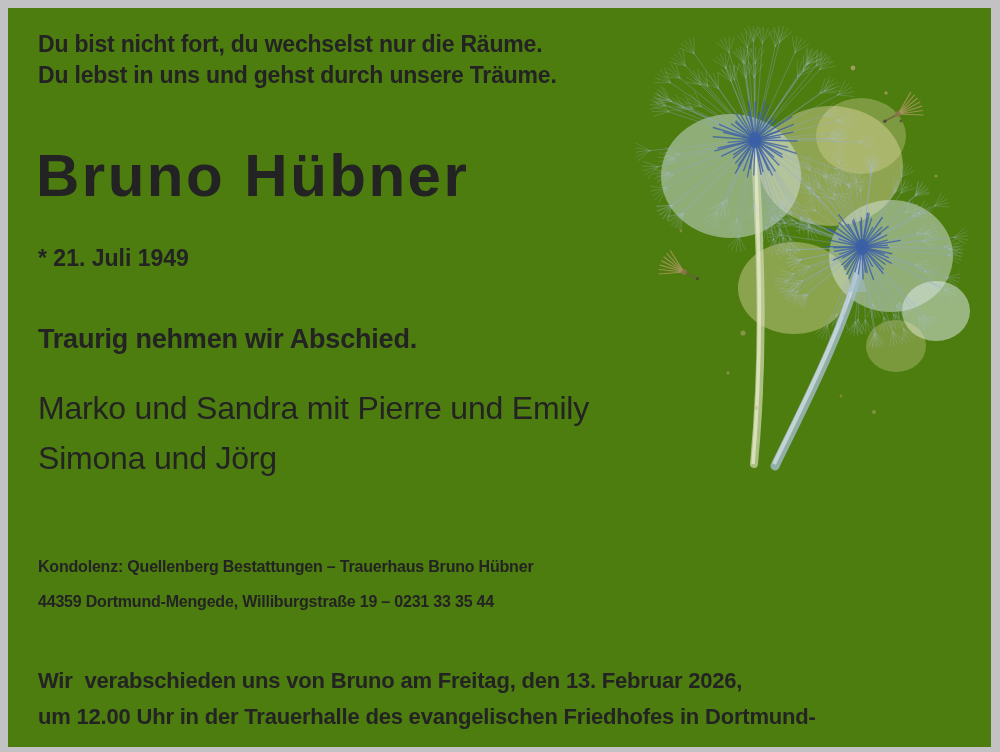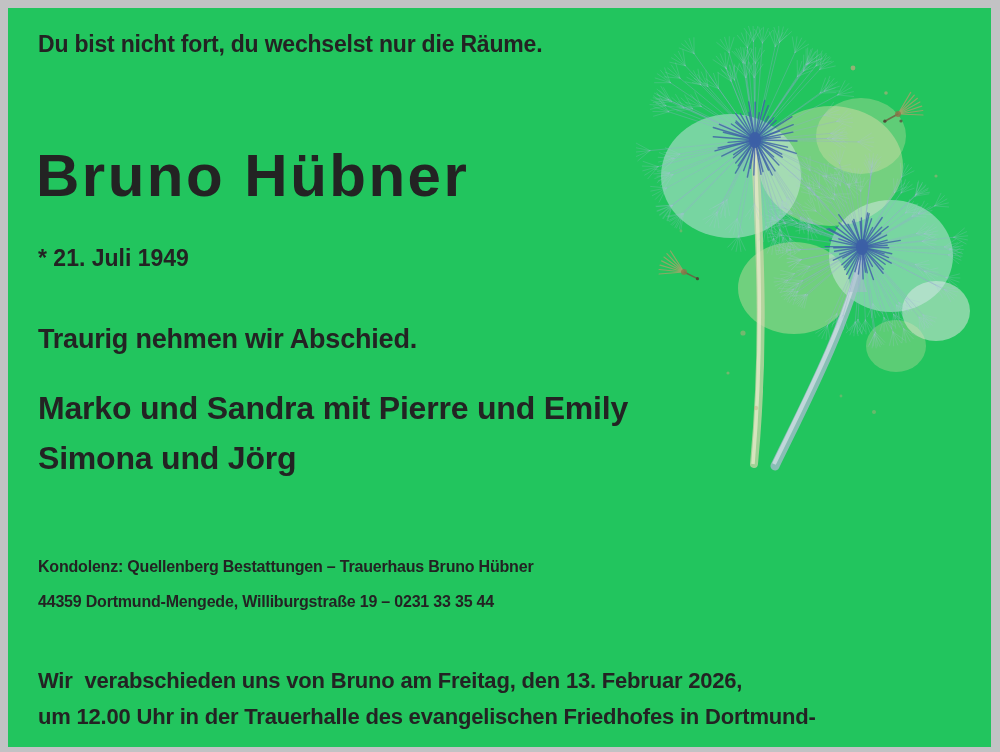--- a/index.html
+++ b/index.html
@@ -1,39 +1,40 @@
 <!DOCTYPE html>
 <html lang="de"><head>
 <meta charset="utf-8">
 <style>
   html,body{margin:0;padding:0;width:1000px;height:752px;overflow:hidden;
     font-family:"Liberation Sans","DejaVu Sans",sans-serif;}
   .frame{position:absolute;inset:0;width:1000px;height:752px;background:#c2c2c4;}
-  .card{position:absolute;left:8px;top:8px;width:983px;height:739px;background:#22c55e;}
+  .card{position:absolute;left:8px;top:8px;width:983px;height:739px;background:#4d7c0f;}
   .abs{position:absolute;color:#232323;}
   .epigraph{left:30px;top:21px;font-size:23px;line-height:31px;font-weight:700;letter-spacing:-.2px;}
   .name{left:28px;top:138px;font-size:60px;font-weight:700;letter-spacing:2.5px;line-height:1;}
   .dates{left:0;top:237px;width:100%;height:30px;font-size:23px;font-weight:700;text-align:right;}
   .birth{position:absolute;left:30px;top:0;}
   .death{position:absolute;left:284px;top:0;}
   .farewell{left:30px;top:316px;font-size:27px;font-weight:700;letter-spacing:-.2px;}
-  .mourners{left:30px;top:375px;font-size:32px;font-weight:700;line-height:50px;letter-spacing:-.2px;}
+  .mourners{left:30px;top:375px;font-size:32px;font-weight:400;line-height:50px;letter-spacing:-.2px;}
   .condolence{left:30px;top:541px;font-size:16px;font-weight:700;line-height:35px;letter-spacing:-.2px;}
   .service{left:30px;top:655px;font-size:22px;font-weight:700;line-height:36px;letter-spacing:-.2px;}
   .service div, .condolence div, .mourners div, .epigraph div{white-space:pre-wrap;}
   .illustration{left:628px;top:18px;width:362px;height:450px;}
 </style>
 </head>
 <body>
 
 <div class="frame">
   <div class="card">
 
     <div class="abs epigraph">
       <div>Du bist nicht fort, du wechselst nur die Räume.</div>
+      <div>Du lebst in uns und gehst durch unsere Träume.</div>
     </div>
 
     <svg class="abs illustration" viewBox="0 0 362 450">
         <ellipse cx="195" cy="140" rx="72" ry="60" fill="#f0e2b2" fill-opacity="0.4"></ellipse>
         <ellipse cx="225" cy="110" rx="45" ry="38" fill="#f0e2b2" fill-opacity="0.3"></ellipse>
         <ellipse cx="158" cy="262" rx="56" ry="46" fill="#f0e2b2" fill-opacity="0.38"></ellipse>
         <ellipse cx="300" cy="285" rx="34" ry="30" fill="#d9e5df" fill-opacity="0.55"></ellipse>
         <ellipse cx="260" cy="320" rx="30" ry="26" fill="#f0e2b2" fill-opacity="0.28"></ellipse>
         <ellipse cx="95" cy="150" rx="70" ry="62" fill="#dfe8f3" fill-opacity="0.45"></ellipse>
         <ellipse cx="255" cy="230" rx="62" ry="56" fill="#e3ebf4" fill-opacity="0.45"></ellipse>

